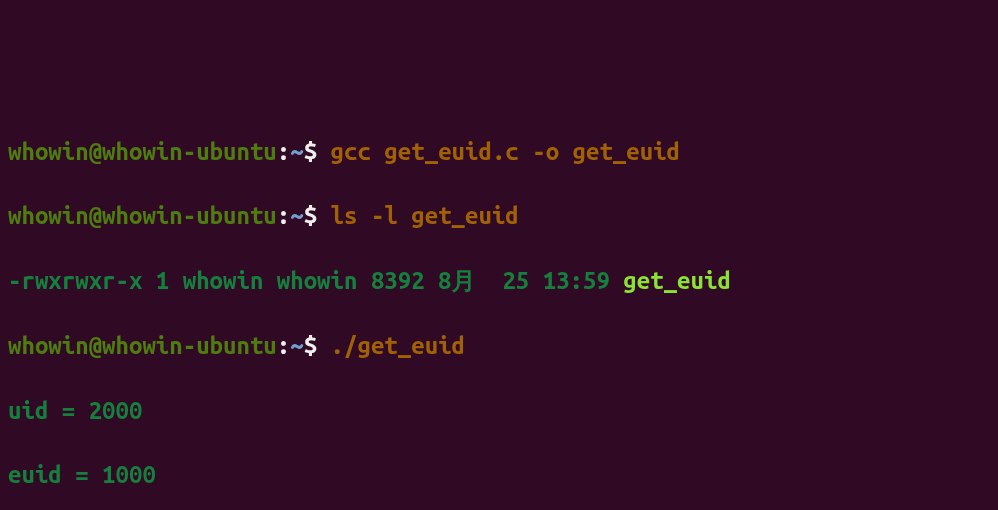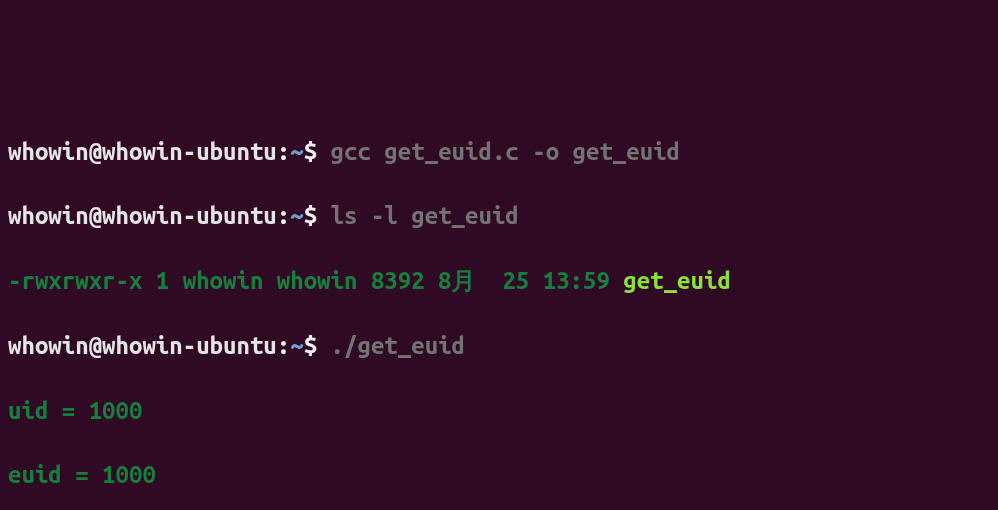--- a/index.html
+++ b/index.html
@@ -17,48 +17,48 @@
       width: 998px;
       height: 510px;
       overflow: hidden;
       white-space: pre;
       font-weight: bold;
     }
     .line {
       display: block;
     }
     .prompt-user {
-      color: #e5e5e5;
+      color: #4d7c0f;
     }
     .prompt-path {
       color: #729fcf;
     }
     .prompt-dollar {
       color: #eeeeec;
     }
     .cmd {
-      color: #737373;
+      color: #a16207;
     }
     .output {
       color: #15803d;
     }
     .exec-green {
       color: #8ae234;
     }
   </style>
 </head>
 <body>
 
 
 
 <span class="line"><span class="prompt-user">whowin@whowin-ubuntu</span><span class="prompt-dollar">:</span><span class="prompt-path">~</span><span class="prompt-dollar">$</span><span class="cmd"> gcc get_euid.c -o get_euid</span></span>
 <span class="line"><span class="prompt-user">whowin@whowin-ubuntu</span><span class="prompt-dollar">:</span><span class="prompt-path">~</span><span class="prompt-dollar">$</span><span class="cmd"> ls -l get_euid</span></span>
 <span class="line"><span class="output">-rwxrwxr-x 1 whowin whowin 8392 8月  25 13:59 </span><span class="exec-green">get_euid</span></span>
 <span class="line"><span class="prompt-user">whowin@whowin-ubuntu</span><span class="prompt-dollar">:</span><span class="prompt-path">~</span><span class="prompt-dollar">$</span><span class="cmd"> ./get_euid</span></span>
-<span class="line"><span class="output">uid = 1000</span></span>
+<span class="line"><span class="output">uid = 2000</span></span>
 <span class="line"><span class="output">euid = 1000</span></span>
 
 
 
 
 
 
 
 
 

